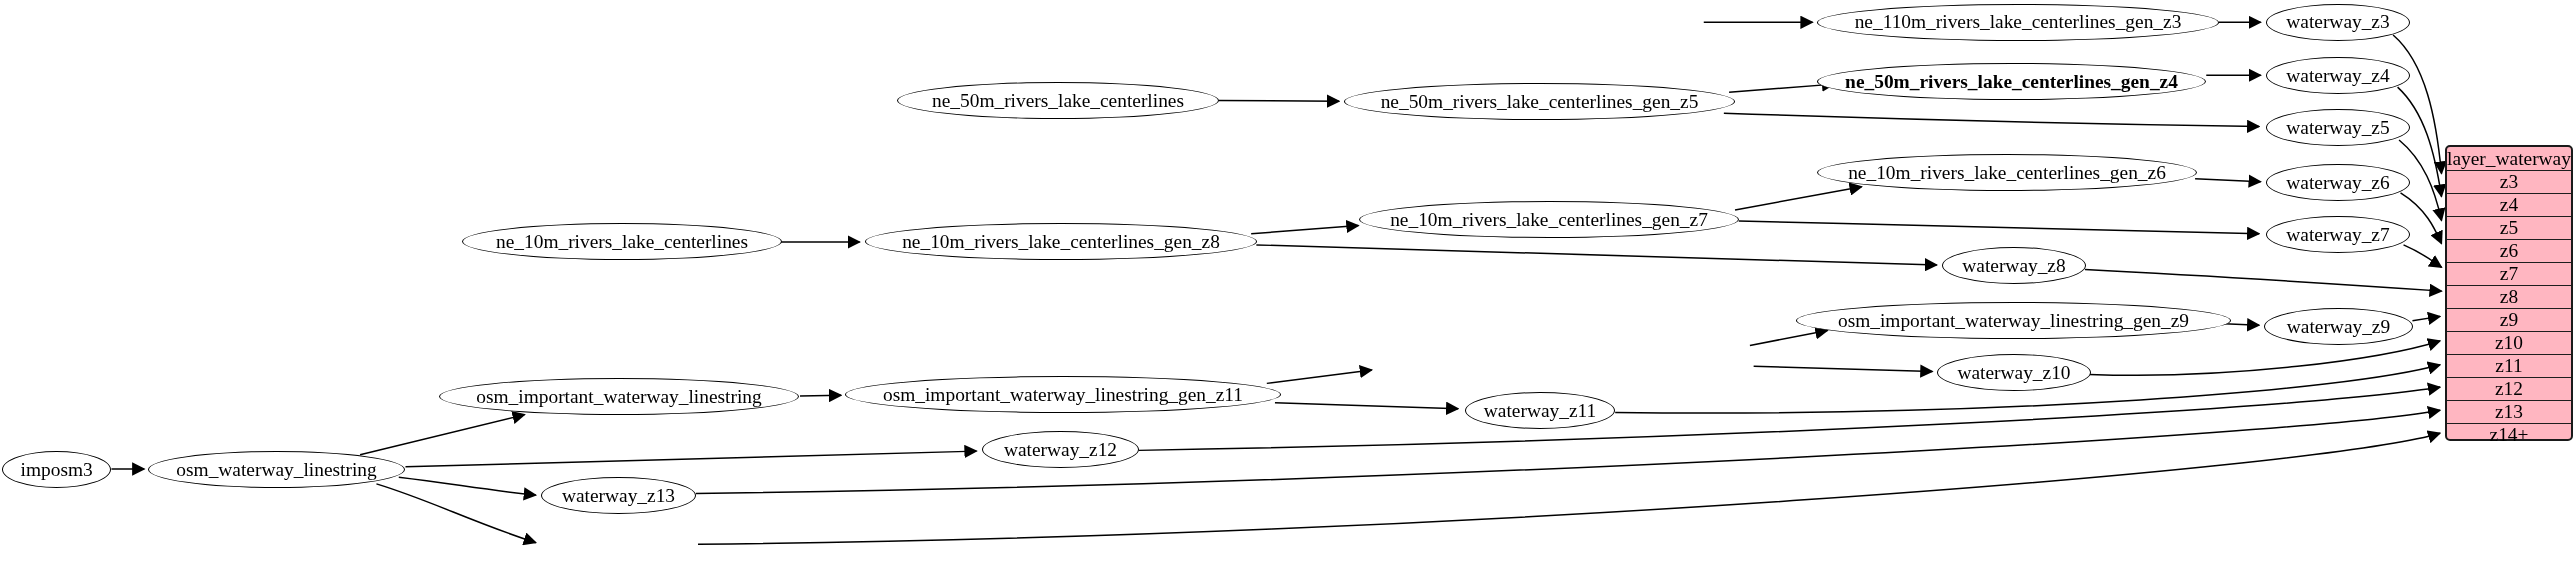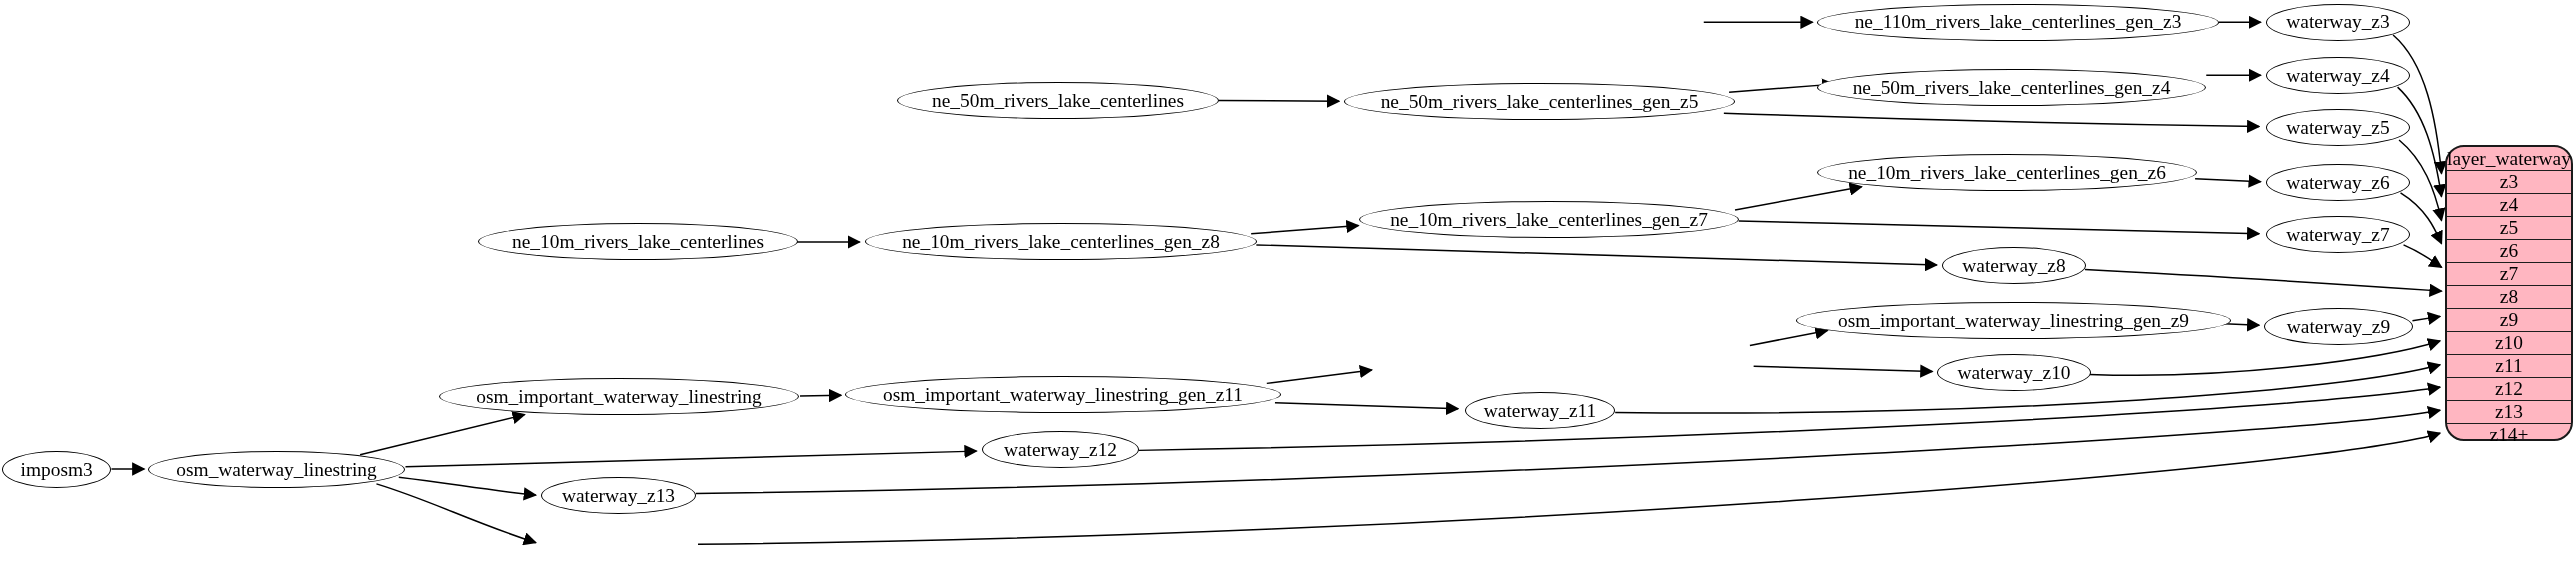--- a/index.html
+++ b/index.html
@@ -20,21 +20,21 @@
     display:flex;align-items:center;justify-content:center;
     font-size:19.4px;color:#000000;
     white-space:nowrap;
     box-sizing:border-box;
   }
   .record{
     position:absolute;
     left:2445px;top:145px;width:128px;height:296px;
     background:#ffb6c1;
     border:2.2px solid #1a1a1a;
-    border-radius:19px;
+    border-radius:5px;
     box-sizing:border-box;
     display:flex;flex-direction:column;
     font-size:19.4px;color:#000000;
   }
   .rec-header{
     flex:0 0 23px;
     display:flex;align-items:center;justify-content:center;
   }
   .rec-row{
     flex:1 1 auto;
@@ -89,32 +89,32 @@
       <path d="M2169,554 C2700,560 3150,525 3277,490" marker-end="url(#arrow)"></path>
       <path d="M1529,605 C2300,592 3100,550 3277,520" marker-end="url(#arrow)"></path>
       <path d="M934,663 C1900,650 3100,585 3277,551" marker-end="url(#arrow)"></path>
       <path d="M937,731 C1950,722 3120,630 3277,582" marker-end="url(#arrow)"></path>
     </g>
   </svg>
 
   <div class="node" style="left:2.2px;top:451px;width:109px;">imposm3</div>
   <div class="node" style="left:439px;top:378px;width:360px;">osm_important_waterway_linestring</div>
   <div class="node" style="left:148px;top:451px;width:257px;">osm_waterway_linestring</div>
-  <div class="node" style="left:478px;top:223px;width:320px;font-family:Liberation Serif, serif;">ne_10m_rivers_lake_centerlines</div>
+  <div class="node" style="left:462px;top:223px;width:320px;font-family:Liberation Serif, serif;">ne_10m_rivers_lake_centerlines</div>
   <div class="node" style="left:541px;top:477px;width:155px;">waterway_z13</div>
   <div class="node" style="left:541px;top:527px;width:157px;margin-top:48px;">waterway_z14</div>
   <div class="node" style="left:897px;top:82px;width:322px;">ne_50m_rivers_lake_centerlines</div>
   <div class="node" style="left:865px;top:223px;width:392px;">ne_10m_rivers_lake_centerlines_gen_z8</div>
   <div class="node" style="left:845px;top:376px;width:436px;">osm_important_waterway_linestring_gen_z11</div>
   <div class="node" style="left:982px;top:431px;width:157px;">waterway_z12</div>
   <div class="node" style="left:1344px;top:83px;width:391px;">ne_50m_rivers_lake_centerlines_gen_z5</div>
   <div class="node" style="left:1359px;top:201px;width:380px;">ne_10m_rivers_lake_centerlines_gen_z7</div>
   <div class="node" style="left:1465px;top:392px;width:150px;">waterway_z11</div>
   <div class="node" style="left:1817px;top:3.7px;width:402px;">ne_110m_rivers_lake_centerlines_gen_z3</div>
-  <div class="node" style="left:1817px;top:69px;width:389px;">ne_50m_rivers_lake_centerlines_gen_z4</div>
+  <div class="node" style="left:1817px;top:63px;width:389px;font-weight:bold;">ne_50m_rivers_lake_centerlines_gen_z4</div>
   <div class="node" style="left:1817px;top:154px;width:380px;">ne_10m_rivers_lake_centerlines_gen_z6</div>
   <div class="node" style="left:1796px;top:302px;width:435px;">osm_important_waterway_linestring_gen_z9</div>
   <div class="node" style="left:1942px;top:247px;width:144px;">waterway_z8</div>
   <div class="node" style="left:1937px;top:354px;width:154px;">waterway_z10</div>
   <div class="node" style="left:2266px;top:3.7px;width:144px;">waterway_z3</div>
   <div class="node" style="left:2266px;top:57px;width:144px;">waterway_z4</div>
   <div class="node" style="left:2266px;top:109px;width:144px;">waterway_z5</div>
   <div class="node" style="left:2266px;top:164px;width:144px;">waterway_z6</div>
   <div class="node" style="left:2266px;top:216px;width:144px;">waterway_z7</div>
   <div class="node" style="left:2264px;top:308px;width:149px;">waterway_z9</div>

